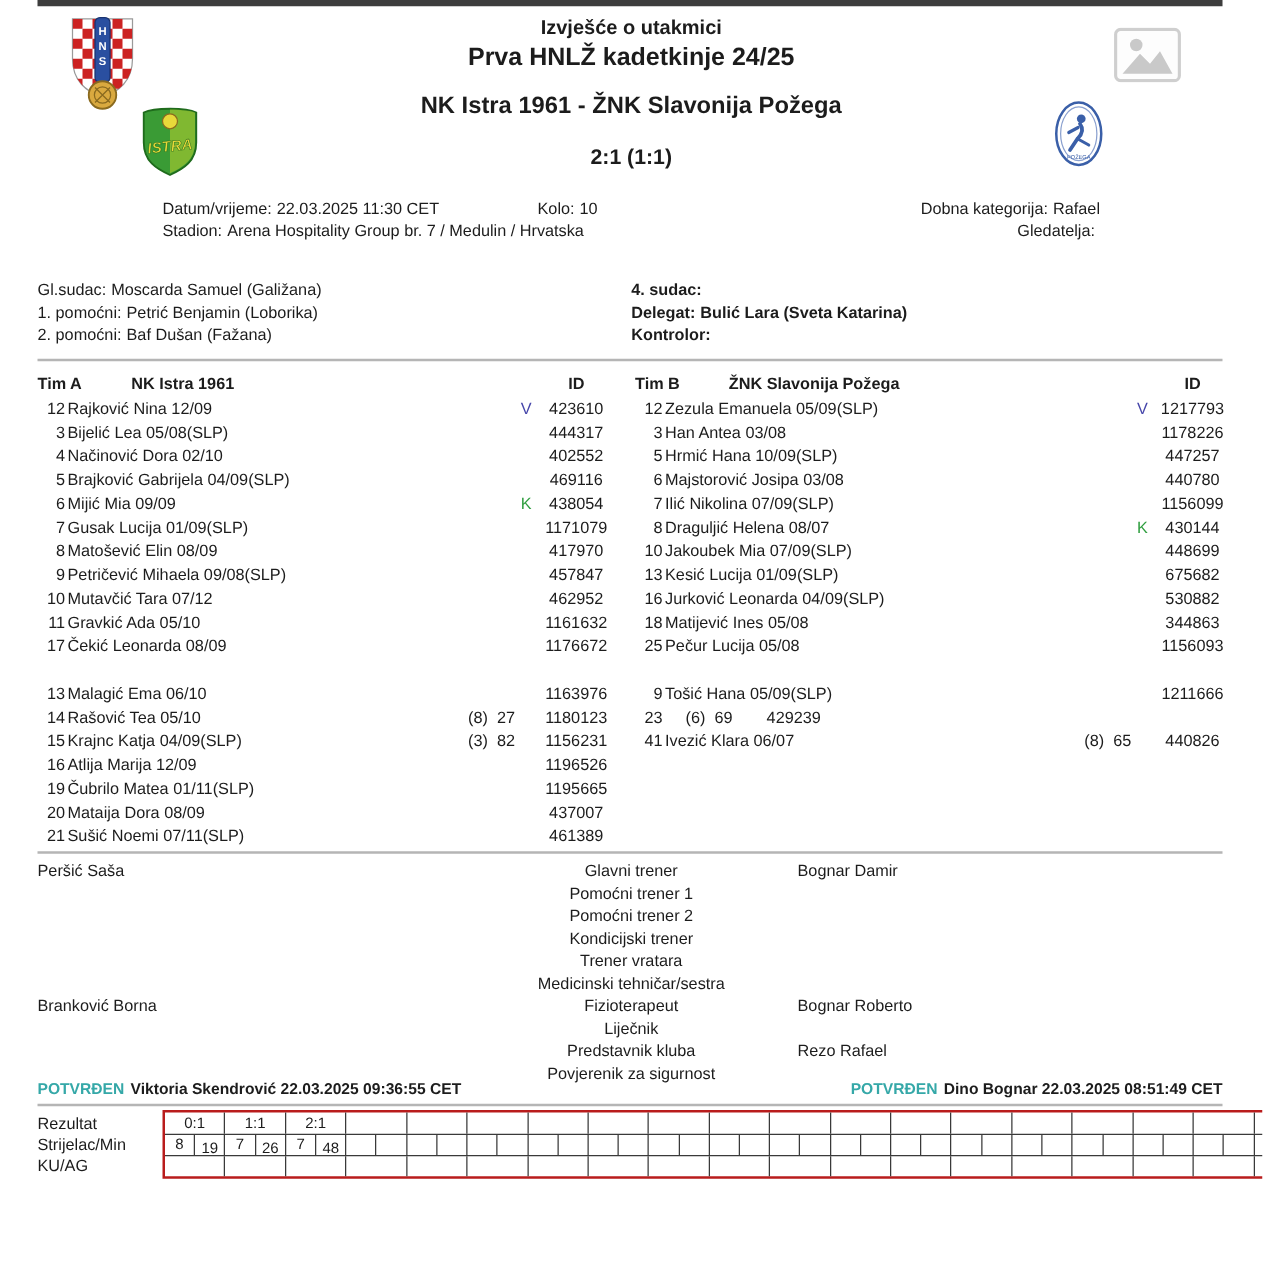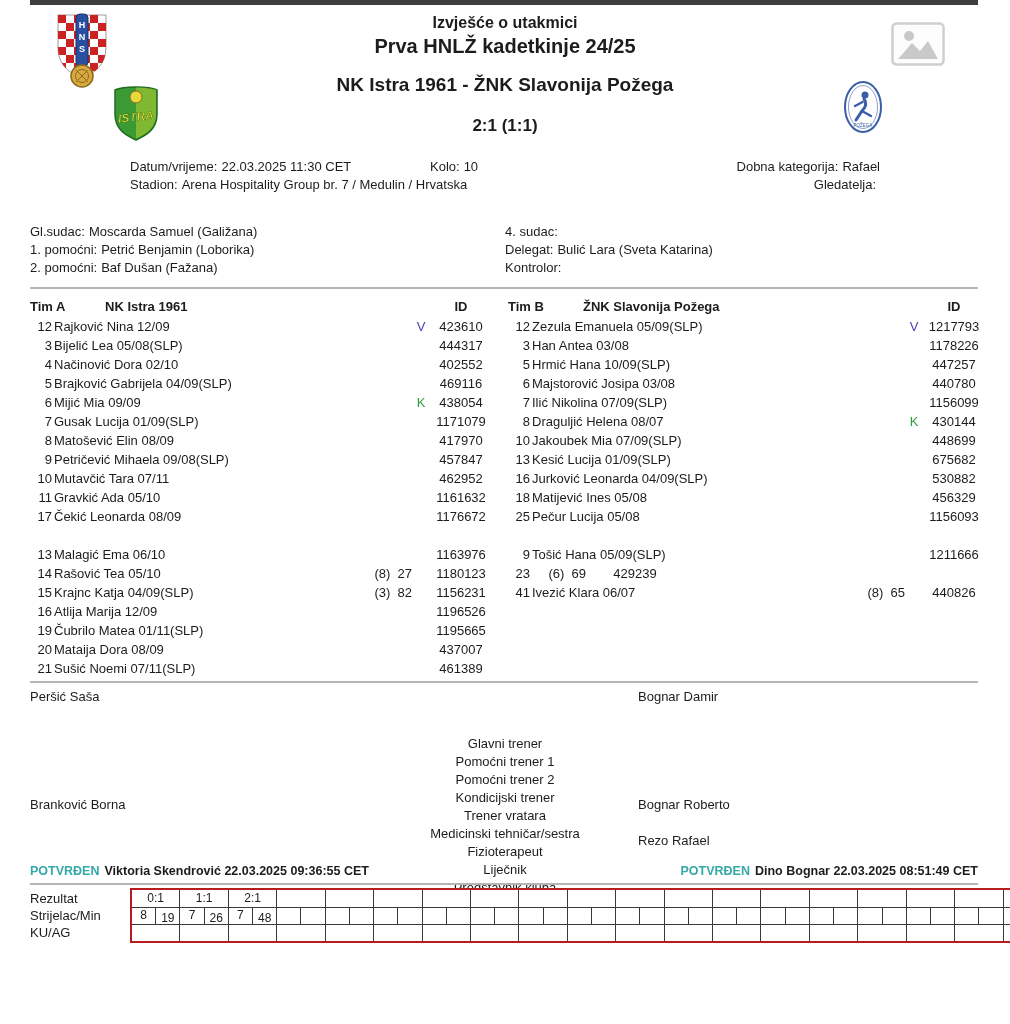--- a/index.html
+++ b/index.html
@@ -24,21 +24,21 @@
   .i-datetime{position:absolute;left:130px;top:0;}
   .i-round{position:absolute;left:430px;top:0;}
   .i-category{position:absolute;right:130px;top:0;}
   .i-stadium{position:absolute;left:130px;top:18px;}
   .i-attendance{position:absolute;right:130px;top:18px;}
   .lbl{margin-right:4px;}
 
   
   .officials{position:absolute;top:223px;left:0;width:1010px;}
   .off-left{position:absolute;left:30px;top:0;}
-  .off-right{position:absolute;left:505px;top:0;}
+  .off-right{position:absolute;left:505px;top:0;font-weight:bold;}
   .off-line{height:18px;line-height:18px;}
 
   .hr{position:absolute;left:30px;width:948px;height:2px;background:#b5b5b5;}
   .hr1{top:287px;}
   .hr2{top:681px;}
   .hr3{top:883px;}
 
   
   .teams{position:absolute;top:296px;left:0;width:1010px;}
   .team-a{position:absolute;left:30px;top:0;width:462px;}
@@ -54,21 +54,21 @@
   .pbadge{width:18px;text-align:center;}
   .pid{width:62px;text-align:center;}
   .mark-v{color:#4646aa;}
   .mark-k{color:#2f9e3f;}
   .bench{margin-top:19px;}
 
   
   .staff{position:absolute;top:688px;left:0;width:1010px;}
   .staff-row{position:relative;height:18px;line-height:18px;}
   .staff-a{position:absolute;left:30px;}
-  .staff-role{position:absolute;left:305px;width:400px;text-align:center;margin-top:47px;}
+  .staff-role{position:absolute;left:305px;width:400px;text-align:center;}
   .staff-b{position:absolute;left:638px;}
 
   
   .confirm{position:absolute;top:864px;left:0;width:1010px;height:16px;font-size:12.5px;font-weight:bold;}
   .confirm-left{position:absolute;left:30px;}
   .confirm-right{position:absolute;right:32px;}
   .confirm-status{color:#35a8a8;margin-right:5px;}
 
   
   .rg-label{position:absolute;left:30px;height:17px;line-height:17px;}
@@ -285,21 +285,21 @@
           <div class="player-row">
             <span class="pnum">9</span>
             <span class="pname">Petričević Mihaela 09/08(SLP)</span>
             <span class="psub"></span>
             <span class="pbadge"></span>
             <span class="pid">457847</span>
           </div>
 
           <div class="player-row">
             <span class="pnum">10</span>
-            <span class="pname">Mutavčić Tara 07/11</span>
+            <span class="pname">Mutavčić Tara 07/12</span>
             <span class="psub"></span>
             <span class="pbadge"></span>
             <span class="pid">462952</span>
           </div>
 
           <div class="player-row">
             <span class="pnum">11</span>
             <span class="pname">Gravkić Ada 05/10</span>
             <span class="psub"></span>
             <span class="pbadge"></span>
@@ -452,21 +452,21 @@
             <span class="psub"></span>
             <span class="pbadge"></span>
             <span class="pid">530882</span>
           </div>
 
           <div class="player-row">
             <span class="pnum">18</span>
             <span class="pname">Matijević Ines 05/08</span>
             <span class="psub"></span>
             <span class="pbadge"></span>
-            <span class="pid">456329</span>
+            <span class="pid">344863</span>
           </div>
 
           <div class="player-row">
             <span class="pnum">25</span>
             <span class="pname">Pečur Lucija 05/08</span>
             <span class="psub"></span>
             <span class="pbadge"></span>
             <span class="pid">1156093</span>
           </div>
         </div>

